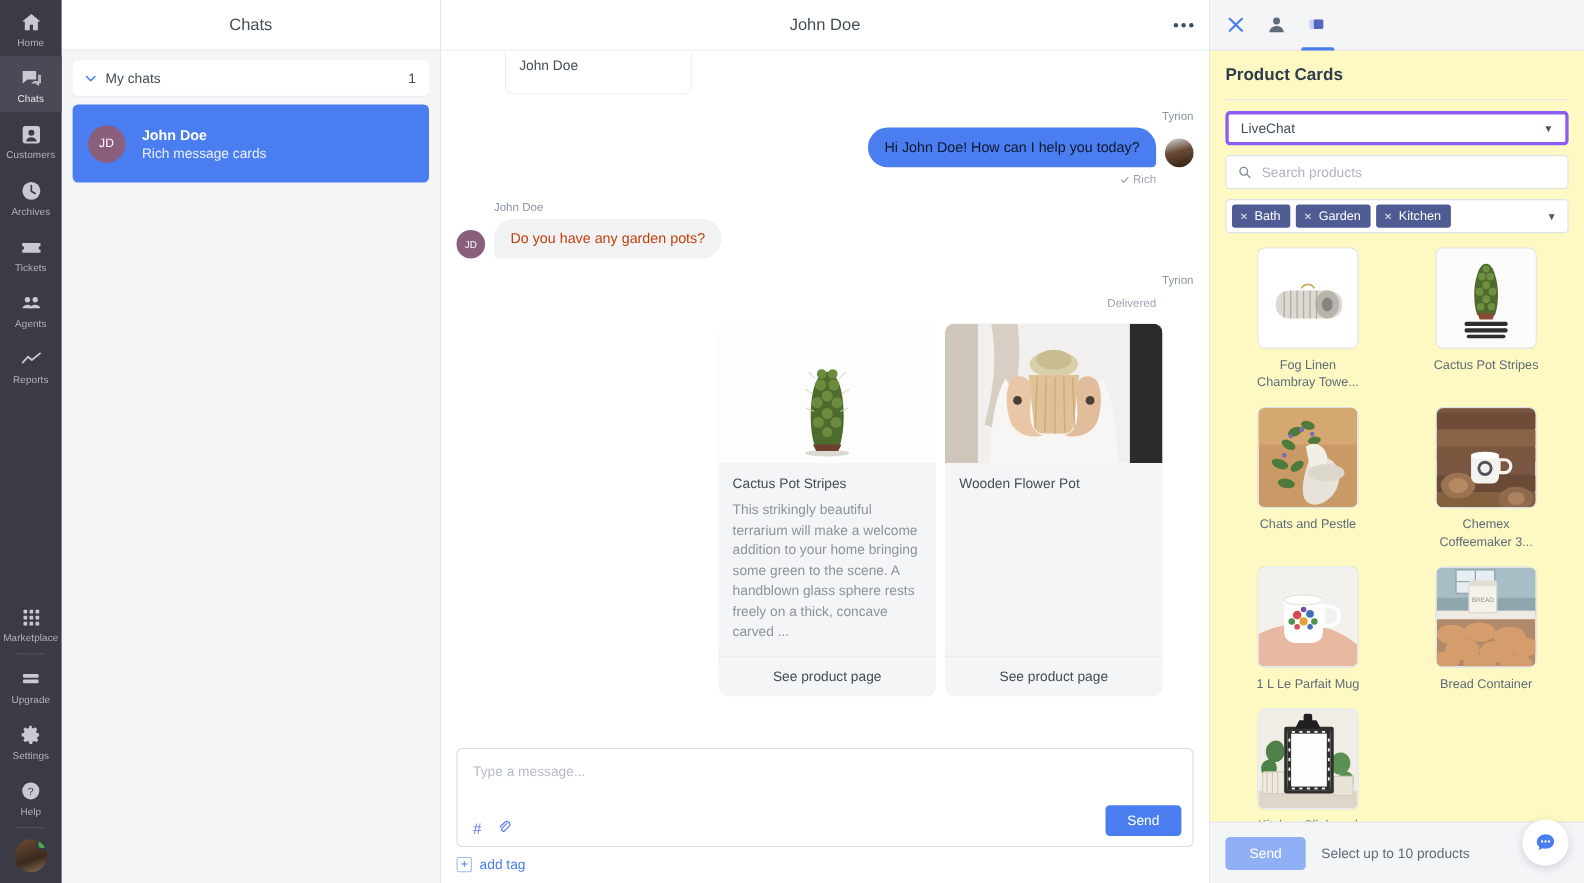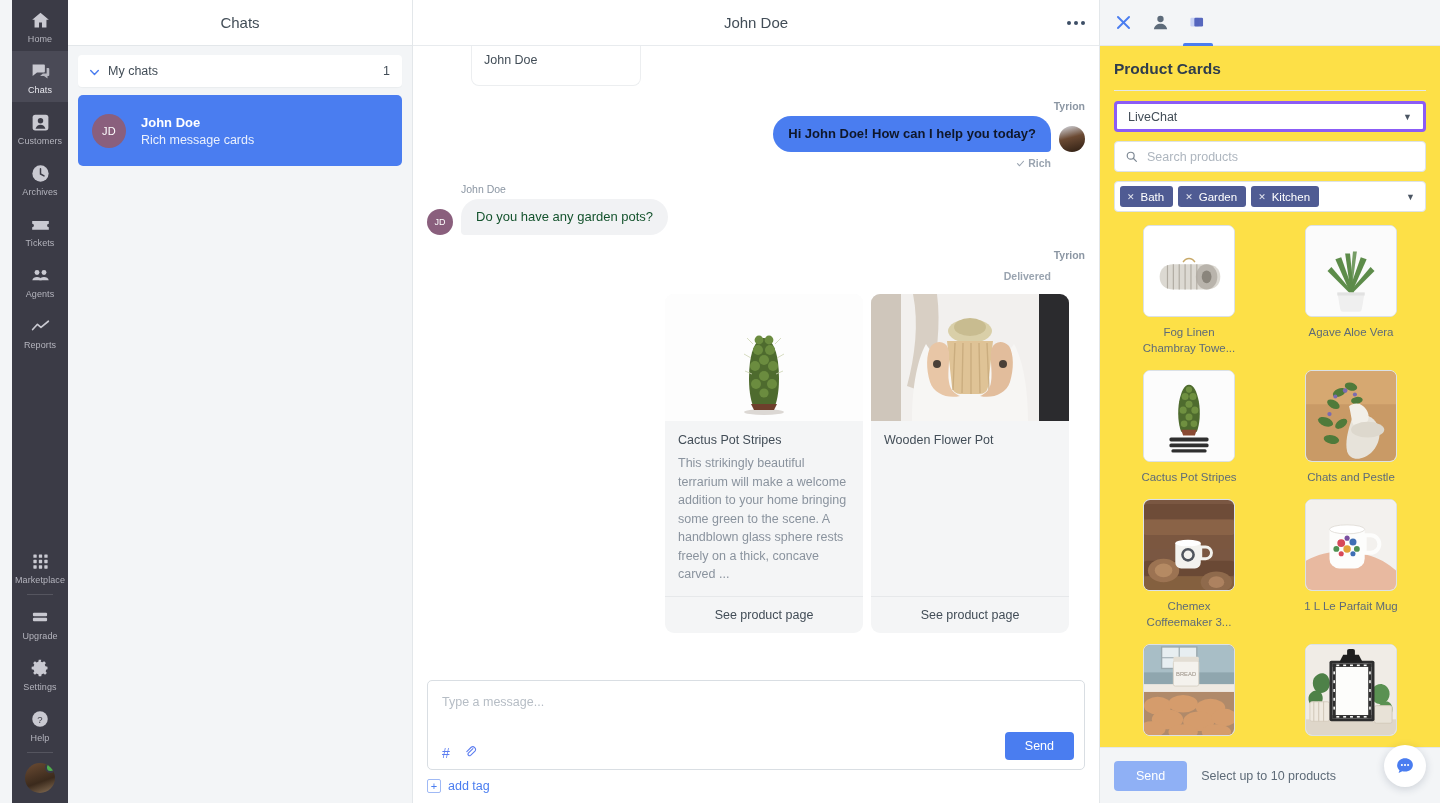--- a/index.html
+++ b/index.html
@@ -10,21 +10,20 @@
     background: #f3f5f7;
   }
   .app { display: flex; width: 1440px; height: 803px; }
 
   
   .rail {
     width: 56px; flex: 0 0 56px; height: 803px;
     background: #3b3b46;
     display: flex; flex-direction: column; align-items: center;
     position: relative;
-    margin-left: 12px;
   }
   .rail-item {
     width: 56px; padding: 9px 0 6px;
     display: flex; flex-direction: column; align-items: center;
     cursor: pointer;
   }
   .rail-item.active { background: #4a4a56; }
   .rail-ico {
     width: 22px; height: 22px; display: flex;
     align-items: center; justify-content: center;
@@ -114,34 +113,34 @@
   
   .ghost-card {
     width: 170px; height: 40px; margin-left: 44px;
     border: 1px solid #eceef0; border-top: none;
     border-radius: 0 0 8px 8px; background: #fff;
     display: flex; align-items: flex-start; padding: 7px 12px 0;
   }
   .ghost-card span { font-size: 12.5px; color: #424d57; }
 
   .msg-row { display: flex; margin-top: 14px; }
-  .msg-row.out { justify-content: flex-end; font-weight: bold; }
+  .msg-row.out { justify-content: flex-end; }
   .msg-wrap { display: flex; flex-direction: column; max-width: 560px; }
   .msg-wrap.out { align-items: flex-end; }
   .sender {
     font-size: 10.5px; color: #8b96a3; margin-bottom: 4px;
     line-height: 12px;
   }
   .sender.out { text-align: right; }
   .bub-line { display: flex; align-items: flex-end; gap: 8px; }
   .bubble {
     padding: 9px 15px; border-radius: 18px; font-size: 13px;
     line-height: 18px;
   }
-  .bubble.in { background: #f1f2f4; color: #14532d; border-bottom-left-radius: 4px; }
+  .bubble.in { background: #f1f2f4; color: #c2410c; border-bottom-left-radius: 4px; }
   .bubble.out { background: #4a7df0; color: #0f172a; border-bottom-right-radius: 4px; }
   .av-sm {
     width: 26px; height: 26px; border-radius: 50%; flex: 0 0 26px;
     display: flex; align-items: center; justify-content: center;
     font-size: 9px; color: #fff;
   }
   .av-sm.jd { background: #8a5f7d; }
   .av-sm.ty {
     background: linear-gradient(165deg,#d8dde6 0%,#6b4a33 45%,#2c1d12 100%);
     overflow: hidden;
@@ -193,21 +192,21 @@
   .tag-plus {
     width: 14px; height: 14px; border: 1px solid #9fb9f5; border-radius: 2px;
     color: #4a7df0; font-size: 11px; display: flex;
     align-items: center; justify-content: center; line-height: 1; cursor: pointer;
   }
   .tag-link { font-size: 12.5px; color: #4a7df0; cursor: pointer; }
 
   
   .right {
     width: 340px; flex: 0 0 340px; height: 803px;
-    background: #fde047; display: flex; flex-direction: column;
+    background: #fef9c3; display: flex; flex-direction: column;
     position: relative;
   }
   .right-tabs {
     height: 46px; flex: 0 0 46px; display: flex; align-items: center;
     gap: 18px; padding: 0 14px; border-bottom: 1px solid #e3e7ea;
     background: #f3f5f7;
   }
   .rt { height: 46px; display: flex; align-items: center; position: relative; cursor: pointer; }
   .rt .und {
     position: absolute; left: 50%; transform: translateX(-50%);
@@ -643,38 +642,20 @@
                 <ellipse cx="64" cy="52" rx="5" ry="6.5" fill="#8a857c"></ellipse>
               <g stroke="#b0aba2" stroke-width="1.2">
                   <path d="M24 40v24M30 39v26M36 39v26M42 39v26M48 39v26M54 39v26"></path>
                 </g>
               <path d="M40 37c3-5 9-5 12 0" stroke="#c8a968" stroke-width="1.6" fill="none"></path>
             </svg>
           </div>
           <span class="gname">Fog Linen Chambray Towe...</span>
         </div>
 
-        <div class="gcell">
-          <div class="gimg">
-            <svg class="art" viewBox="0 0 92 92">
-                <rect width="92" height="92" fill="#fbfbfb"></rect>
-              <g fill="#5d8c4a">
-                  <path d="M46 70 30 34l6-2 12 34z"></path>
-                  <path d="M46 70 62 34l-6-2-12 34z"></path>
-                  <path d="M46 70 40 28h5l4 42z"></path>
-                  <path d="M46 70 22 46l4-4 22 26z"></path>
-                  <path d="M46 70 70 46l-4-4-22 26z"></path>
-                  <path d="M46 70 52 26h-4l-4 44z" opacity=".85"></path>
-                </g>
-              <path d="M32 68h28l-3 17a3 3 0 0 1-3 2.6H38a3 3 0 0 1-3-2.6z" fill="#efefef"></path>
-              <path d="M32 68h28v3H32z" fill="#e2e2e2"></path>
-            </svg>
-          </div>
-          <span class="gname">Agave Aloe Vera</span>
-        </div>
 
         <div class="gcell">
           <div class="gimg">
             <svg class="art" viewBox="0 0 92 92">
                 <rect width="92" height="92" fill="#fcfcfc"></rect>
               <path d="M38 62c-3-7-4-20-2-31 2-10 5-17 10-17s8 7 10 17c2 11 1 24-2 31z" fill="#4e6b2e"></path>
               <g fill="#6f9040">
                   <circle cx="42" cy="26" r="3.6"></circle>
                   <circle cx="50" cy="26" r="3.6"></circle>
                   <circle cx="46" cy="34" r="3.6"></circle>

